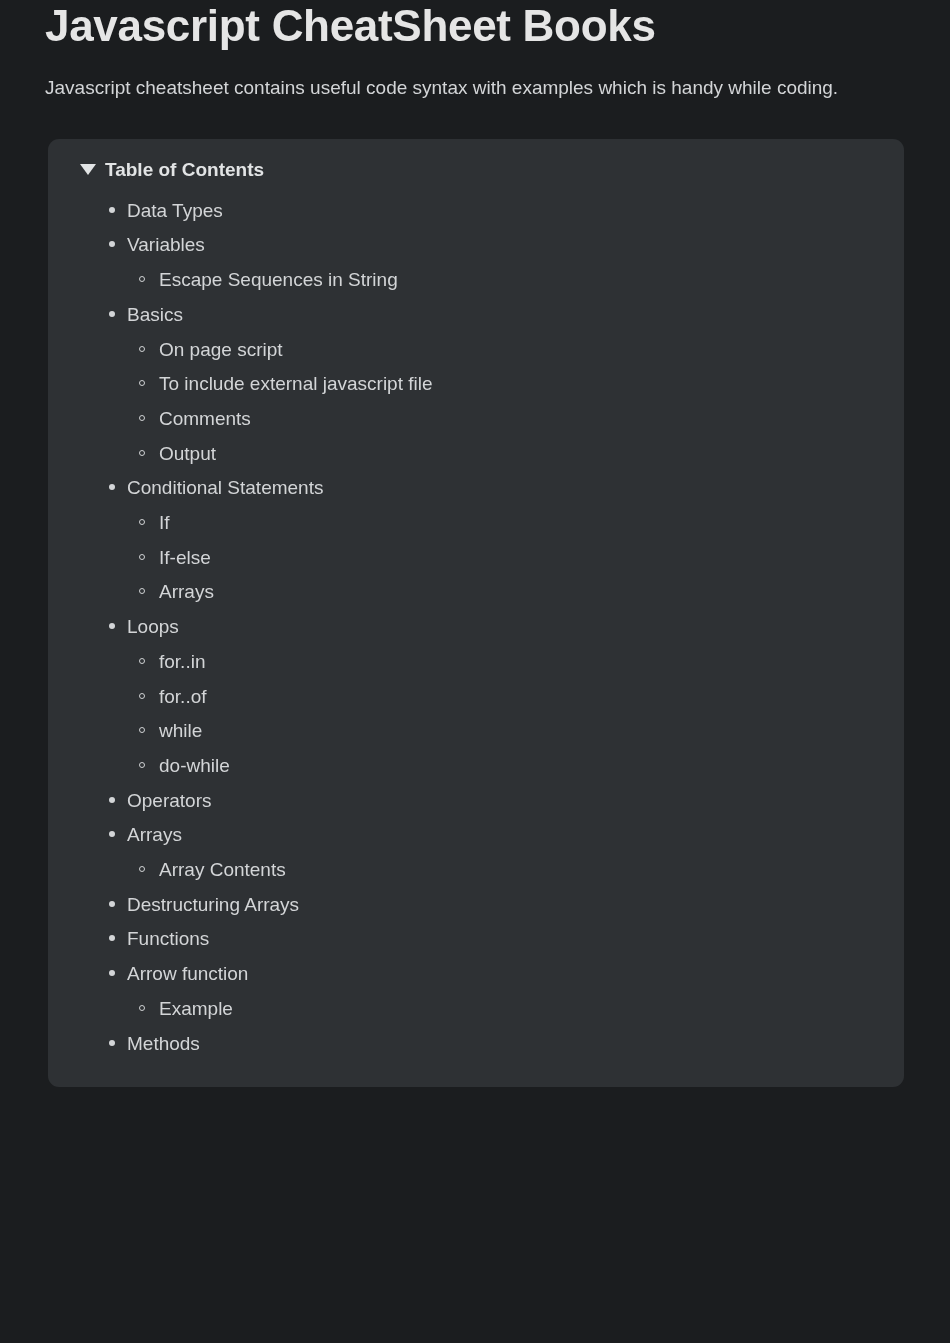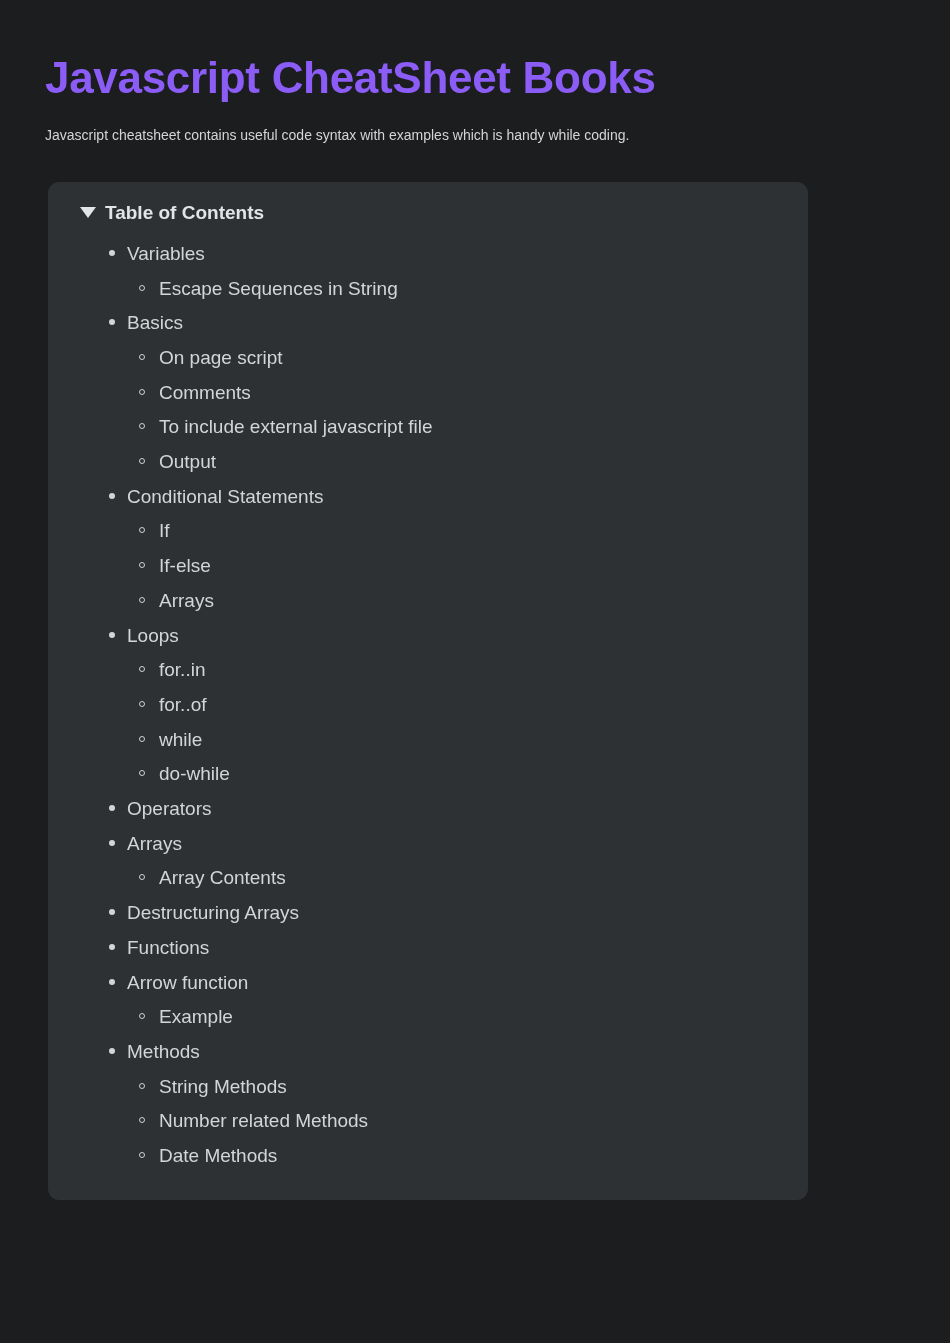--- a/index.html
+++ b/index.html
@@ -15,39 +15,38 @@
     -webkit-font-smoothing: antialiased;
     overflow-x: hidden;
   }
   .page {
     width: 950px;
     box-sizing: border-box;
     padding: 0 45px;
   }
   .page-title {
     margin: 0;
-    padding-top: 52px;
     font-size: 44px;
     line-height: 1.18;
     font-weight: bold;
     letter-spacing: -0.3px;
-    color: #8b5cf6;
+    color: #e5e5e5;
   }
   .page-desc {
     margin: 0;
     padding-top: 19px;
-    font-size: 14px;
+    font-size: 19px;
     line-height: 1.78;
     color: #d3d5d7;
     max-width: 830px;
   }
   .toc-panel {
     margin-top: 34px;
     margin-left: 3px;
-    width: 760px;
+    width: 856px;
     box-sizing: border-box;
     background: #2e3134;
     border-radius: 11px;
     padding: 20px 24px 26px 24px;
   }
   .toc-summary {
     display: flex;
     align-items: center;
     gap: 9px;
     font-size: 19px;
@@ -138,20 +137,26 @@
 
     <div class="toc-summary">
       <span class="toc-marker"></span>
       <span>Table of Contents</span>
     </div>
 
     <ul class="toc-list">
         <li class="toc-item">
           <div class="row lvl1">
             <span class="bullet-disc"></span>
+            <span class="label">Data Types</span>
+          </div>
+        </li>
+        <li class="toc-item">
+          <div class="row lvl1">
+            <span class="bullet-disc"></span>
             <span class="label">Variables</span>
           </div>
           <ul class="sub-list">
             <li>
               <div class="row lvl2">
                 <span class="bullet-circle"></span>
                 <span class="label">Escape Sequences in String</span>
               </div>
             </li>
           </ul>
@@ -164,32 +169,32 @@
           <ul class="sub-list">
             <li>
               <div class="row lvl2">
                 <span class="bullet-circle"></span>
                 <span class="label">On page script</span>
               </div>
             </li>
             <li>
               <div class="row lvl2">
                 <span class="bullet-circle"></span>
+                <span class="label">To include external javascript file</span>
+              </div>
+            </li>
+            <li>
+              <div class="row lvl2">
+                <span class="bullet-circle"></span>
                 <span class="label">Comments</span>
               </div>
             </li>
             <li>
               <div class="row lvl2">
                 <span class="bullet-circle"></span>
-                <span class="label">To include external javascript file</span>
-              </div>
-            </li>
-            <li>
-              <div class="row lvl2">
-                <span class="bullet-circle"></span>
                 <span class="label">Output</span>
               </div>
             </li>
           </ul>
         </li>
         <li class="toc-item">
           <div class="row lvl1">
             <span class="bullet-disc"></span>
             <span class="label">Conditional Statements</span>
           </div>
@@ -290,38 +295,18 @@
                 <span class="label">Example</span>
               </div>
             </li>
           </ul>
         </li>
         <li class="toc-item">
           <div class="row lvl1">
             <span class="bullet-disc"></span>
             <span class="label">Methods</span>
           </div>
-          <ul class="sub-list">
-            <li>
-              <div class="row lvl2">
-                <span class="bullet-circle"></span>
-                <span class="label">String Methods</span>
-              </div>
-            </li>
-            <li>
-              <div class="row lvl2">
-                <span class="bullet-circle"></span>
-                <span class="label">Number related Methods</span>
-              </div>
-            </li>
-            <li>
-              <div class="row lvl2">
-                <span class="bullet-circle"></span>
-                <span class="label">Date Methods</span>
-              </div>
-            </li>
-          </ul>
         </li>
       </ul>
 
   </div>
 
 </div>
 
 </body></html>

